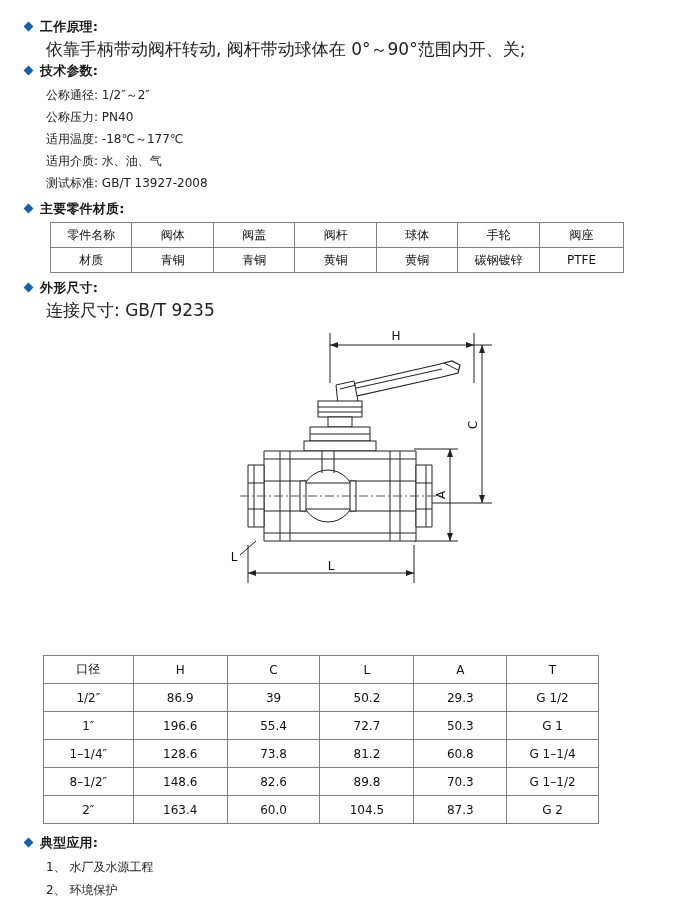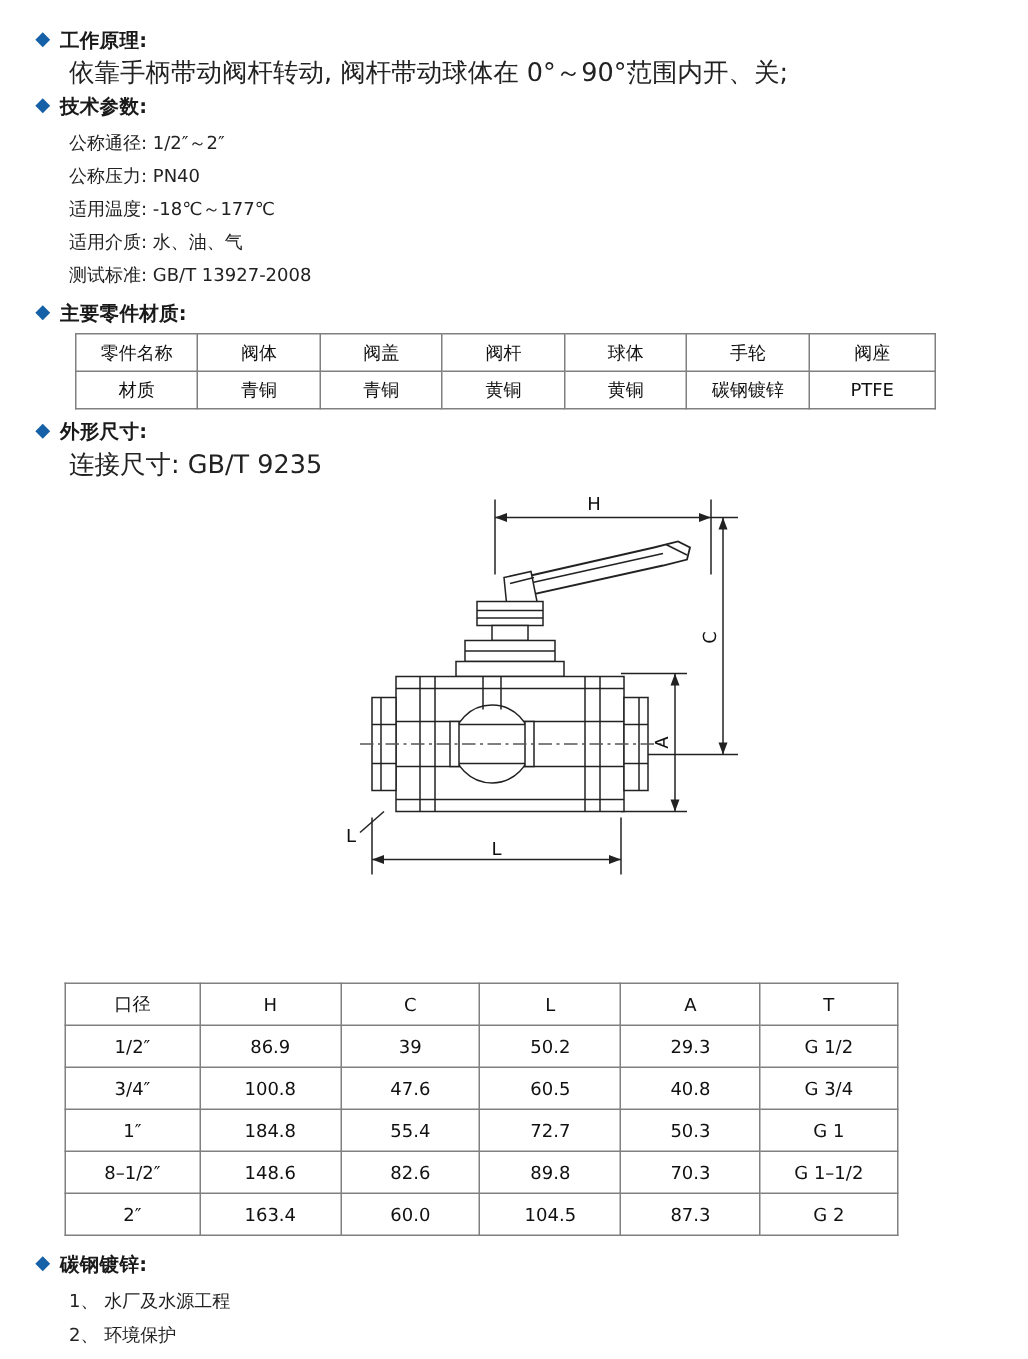--- a/index.html
+++ b/index.html
@@ -273,34 +273,34 @@
       </tr>
       <tr>
         <td>1/2″</td>
         <td>86.9</td>
         <td>39</td>
         <td>50.2</td>
         <td>29.3</td>
         <td>G 1/2</td>
       </tr>
       <tr>
-        <td>3/4″</td>
-        <td>100.8</td>
-        <td>47.6</td>
-        <td>60.5</td>
-        <td>40.8</td>
-        <td>G 3/4</td>
-      </tr>
-      <tr>
         <td>1″</td>
-        <td>184.8</td>
+        <td>196.6</td>
         <td>55.4</td>
         <td>72.7</td>
         <td>50.3</td>
         <td>G 1</td>
+      </tr>
+      <tr>
+        <td>1–1/4″</td>
+        <td>128.6</td>
+        <td>73.8</td>
+        <td>81.2</td>
+        <td>60.8</td>
+        <td>G 1–1/4</td>
       </tr>
       <tr>
         <td>8–1/2″</td>
         <td>148.6</td>
         <td>82.6</td>
         <td>89.8</td>
         <td>70.3</td>
         <td>G 1–1/2</td>
       </tr>
       <tr>
@@ -311,18 +311,18 @@
         <td>87.3</td>
         <td>G 2</td>
       </tr>
     </tbody>
   </table>
 
   <div class="spacer-10"></div>
 
   <div class="section-head">
     <span class="diamond"></span>
-    <span class="section-title">碳钢镀锌:</span>
+    <span class="section-title">典型应用:</span>
   </div>
   <div class="num-item">1、 水厂及水源工程</div>
   <div class="num-item">2、 环境保护</div>
 
 </div>
 
 </body></html>

